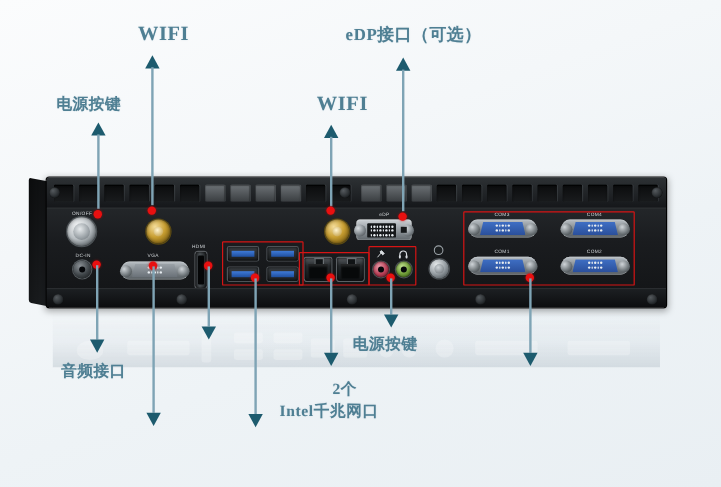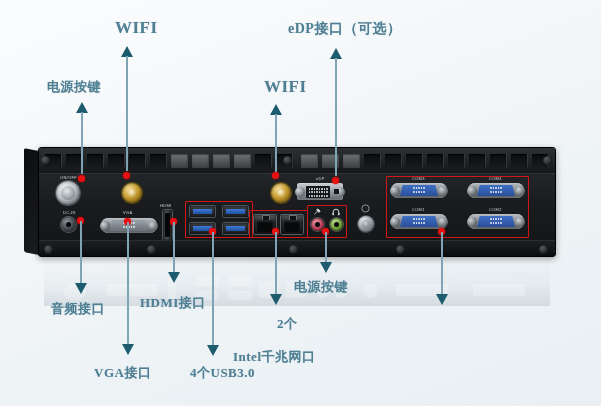--- a/index.html
+++ b/index.html
@@ -521,37 +521,34 @@
   <div class="dot" style="left:272px; top:172px;"></div>
 
   <div class="dot" style="left:77px; top:217px;"></div>
   <div class="leader" style="left:80px; top:221px; height:62px;"></div>
   <div class="arrow down" style="left:75px; top:283px;"></div>
   <div class="label" style="left:51px; top:300px; font-size:13px;">音频接口</div>
 
   <div class="dot" style="left:170px; top:218px;"></div>
   <div class="leader" style="left:173px; top:222px; height:50px;"></div>
   <div class="arrow down" style="left:168px; top:272px;"></div>
-  <div class="label" style="left:140px; top:294px; font-size:13px;">HDMI接口</div>
 
   <div class="dot" style="left:124px; top:218px;"></div>
   <div class="leader" style="left:127px; top:222px; height:122px;"></div>
   <div class="arrow down" style="left:122px; top:344px;"></div>
-  <div class="label" style="left:94px; top:364px; font-size:13px;">VGA接口</div>
 
   <div class="dot" style="left:209px; top:228px;"></div>
   <div class="leader" style="left:212px; top:232px; height:113px;"></div>
   <div class="arrow down" style="left:207px; top:345px;"></div>
-  <div class="label latin" style="left:179px; top:364px; font-size:13px;">4个USB3.0</div>
 
   <div class="dot" style="left:272px; top:228px;"></div>
   <div class="leader" style="left:275px; top:232px; height:62px;"></div>
   <div class="arrow down" style="left:270px; top:294px;"></div>
   <div class="label latin" style="left:266px; top:315px; font-size:13px;">2个</div>
-  <div class="label latin" style="left:222px; top:348px; font-size:13px;">Intel千兆网口</div>
+  <div class="label latin" style="left:222px; top:334px; font-size:13px;">Intel千兆网口</div>
 
   <div class="dot" style="left:322px; top:228px;"></div>
   <div class="leader" style="left:325px; top:232px; height:30px;"></div>
   <div class="arrow down" style="left:320px; top:262px;"></div>
   <div class="label" style="left:294px; top:278px; font-size:13px;">电源按键</div>
 
   <div class="dot" style="left:438px; top:228px;"></div>
   <div class="leader" style="left:441px; top:232px; height:62px;"></div>
   <div class="arrow down" style="left:436px; top:294px;"></div>
 

